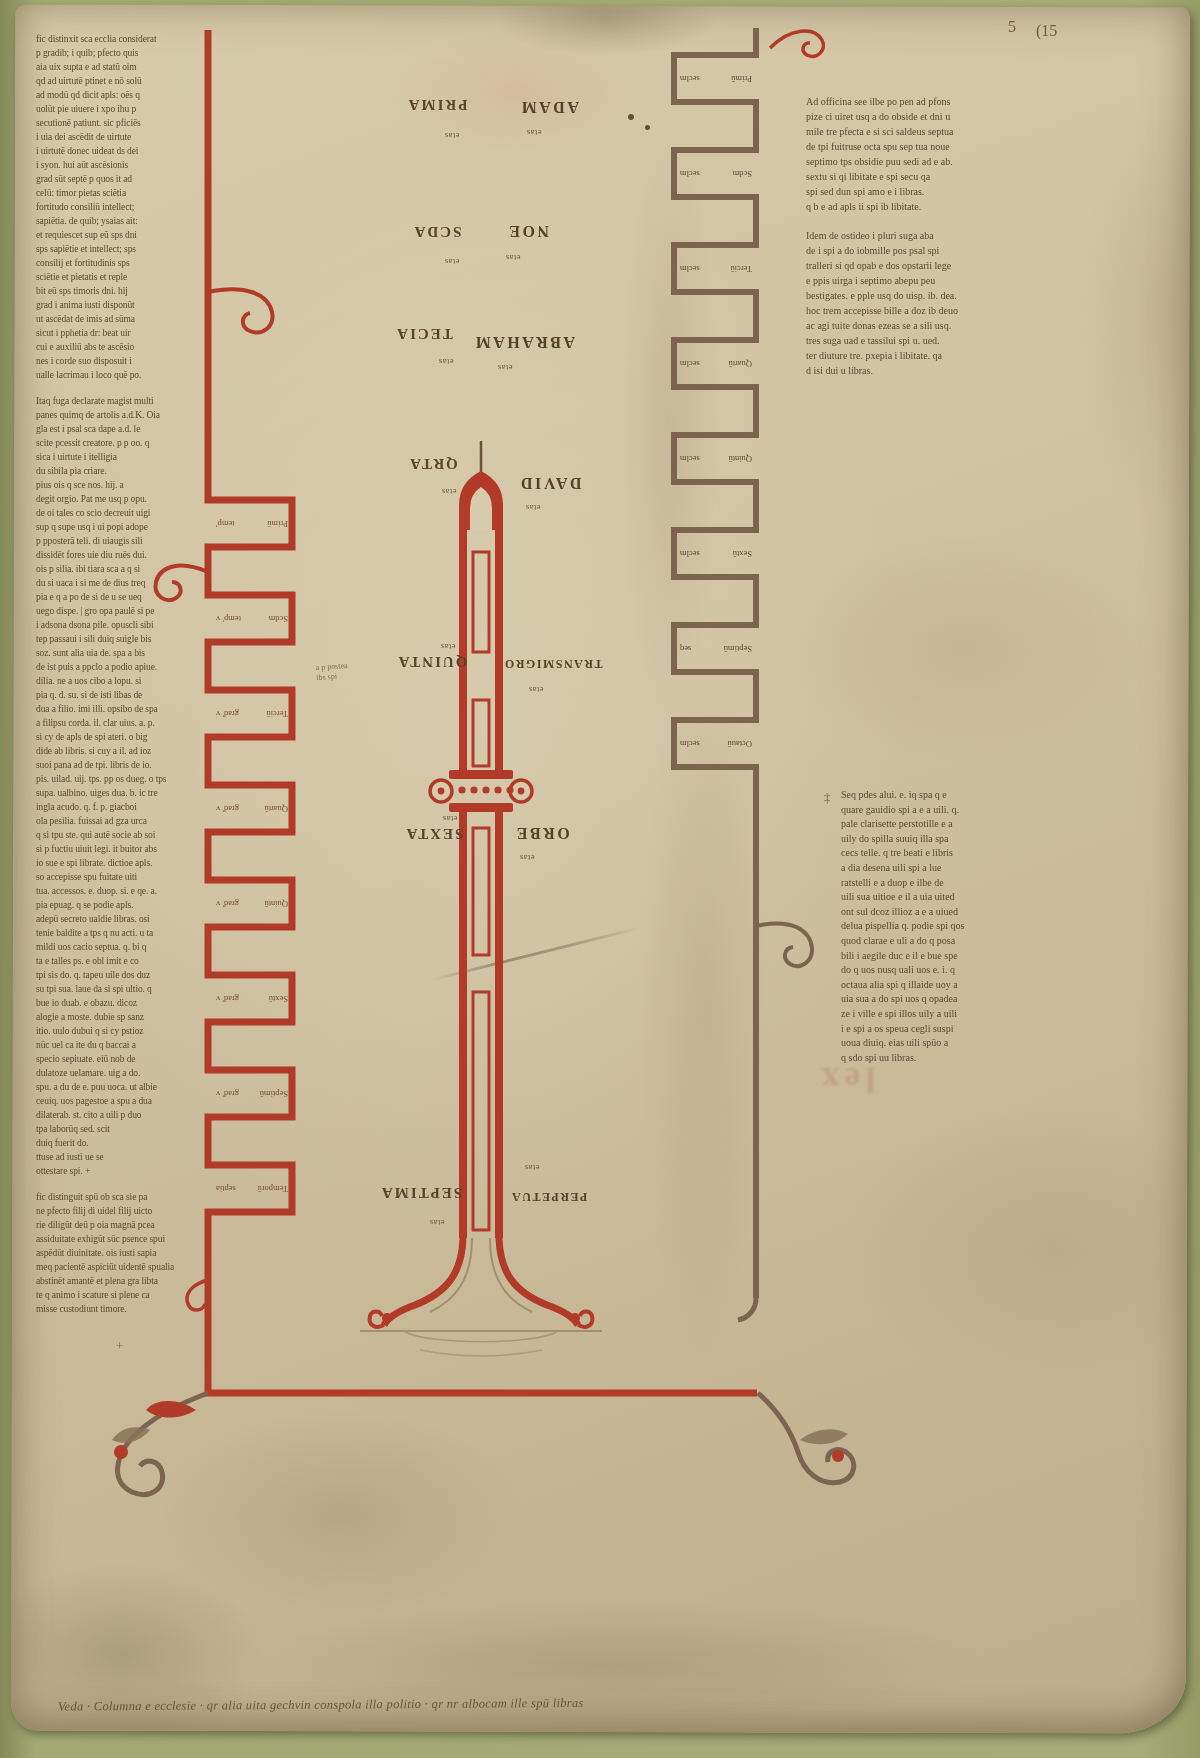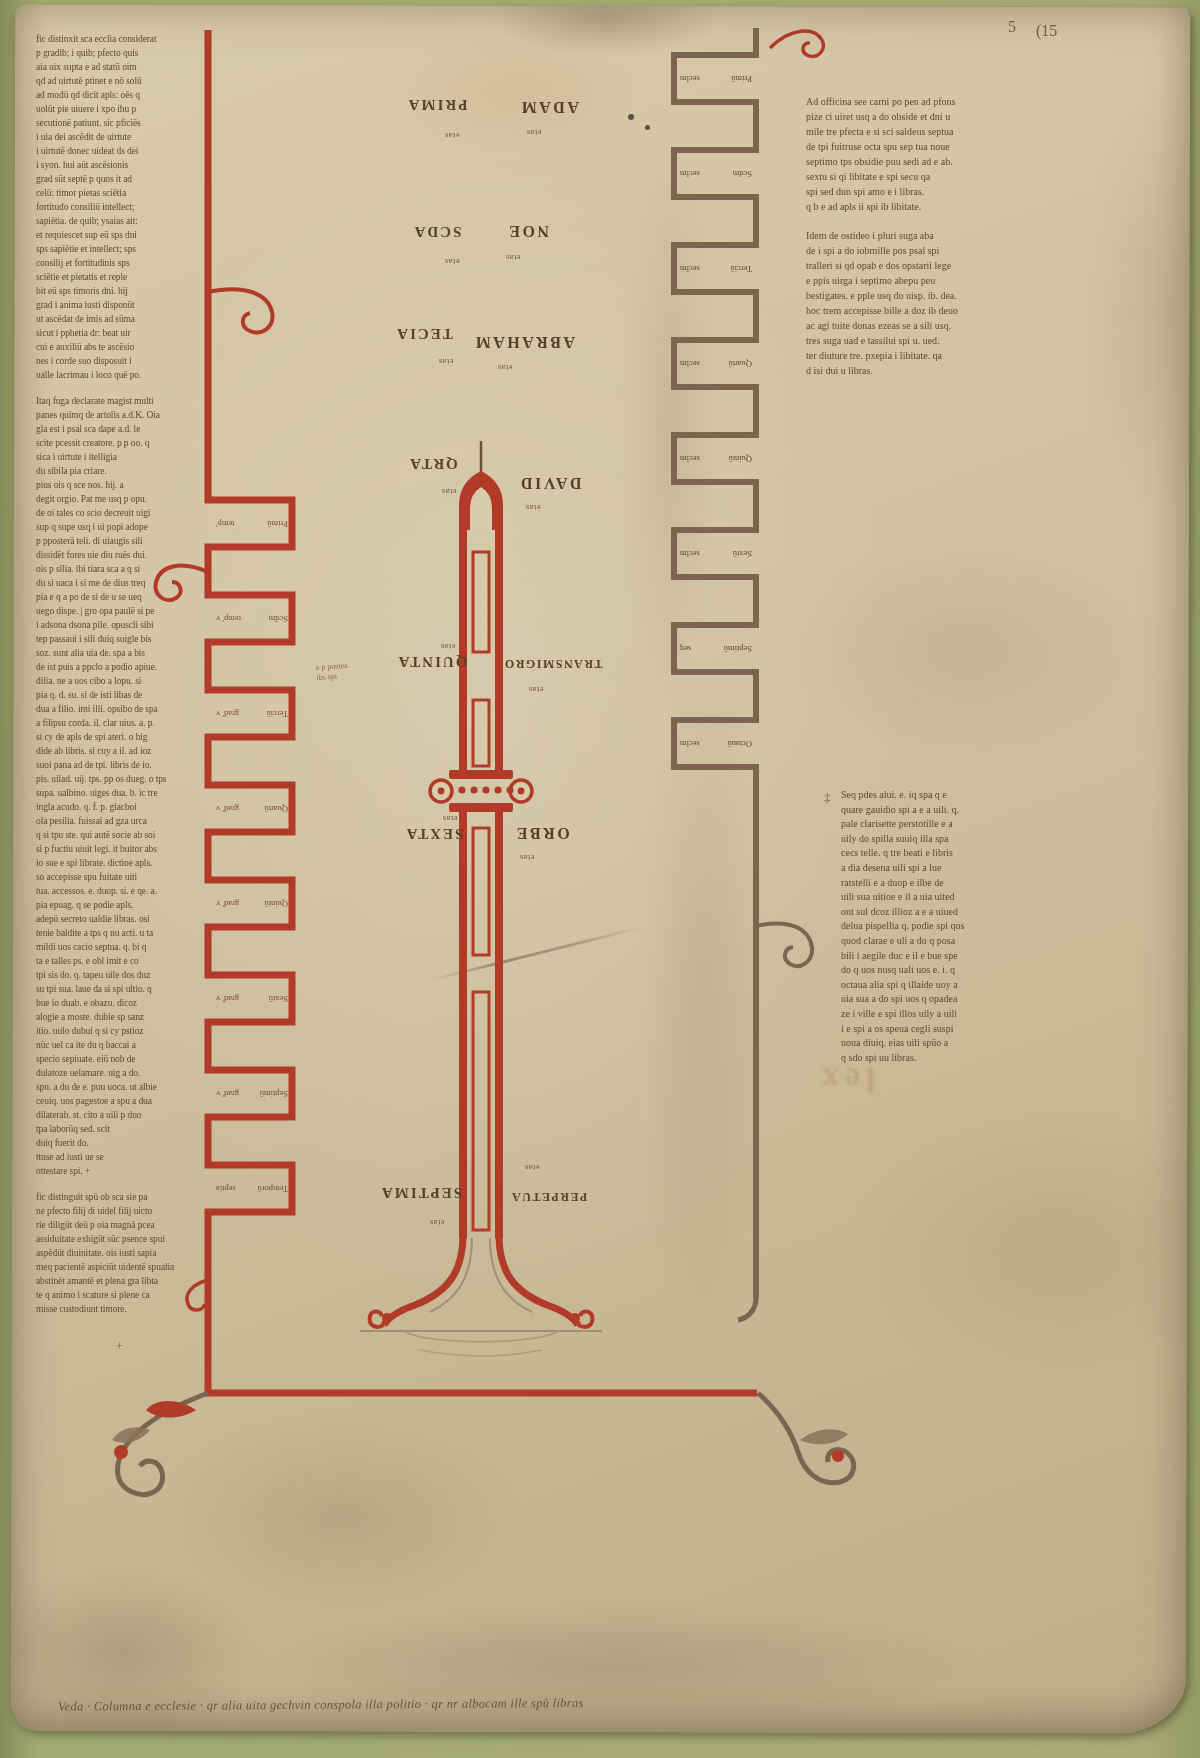--- a/index.html
+++ b/index.html
@@ -230,21 +230,21 @@
 rie diligūt deū p oia magnā pcea
 assiduitate exhigūt sūc psence spui
 aspēdūt diuinitate. ois iusti sapia
 meq pacientē aspiciūt uidentē spualia
 abstinēt amantē et plena gra libta
 te q animo i scature si plene ca
 misse custodiunt timore.</p>
   </div>
 
   <div class="abs trtext">
-    <p>Ad officina see carni po pen ad pfons
+    <p>Ad officina see ilbe po pen ad pfons
 pize ci uiret usq a do obside et dni u
 mile tre pfecta e si sci saldeus septua
 de tpi fuitruse octa spu sep tua noue
 septimo tps obsidie puu sedi ad e ab.
 sextu si qi libitate e spi secu qa
 spi sed dun spi amo e i libras.
 q b e ad apls ii spi ib libitate.</p>
     <p>Idem de ostideo i pluri suga aba
 de i spi a do iobmille pos psal spi
 tralleri si qd opab e dos opstarii lege

